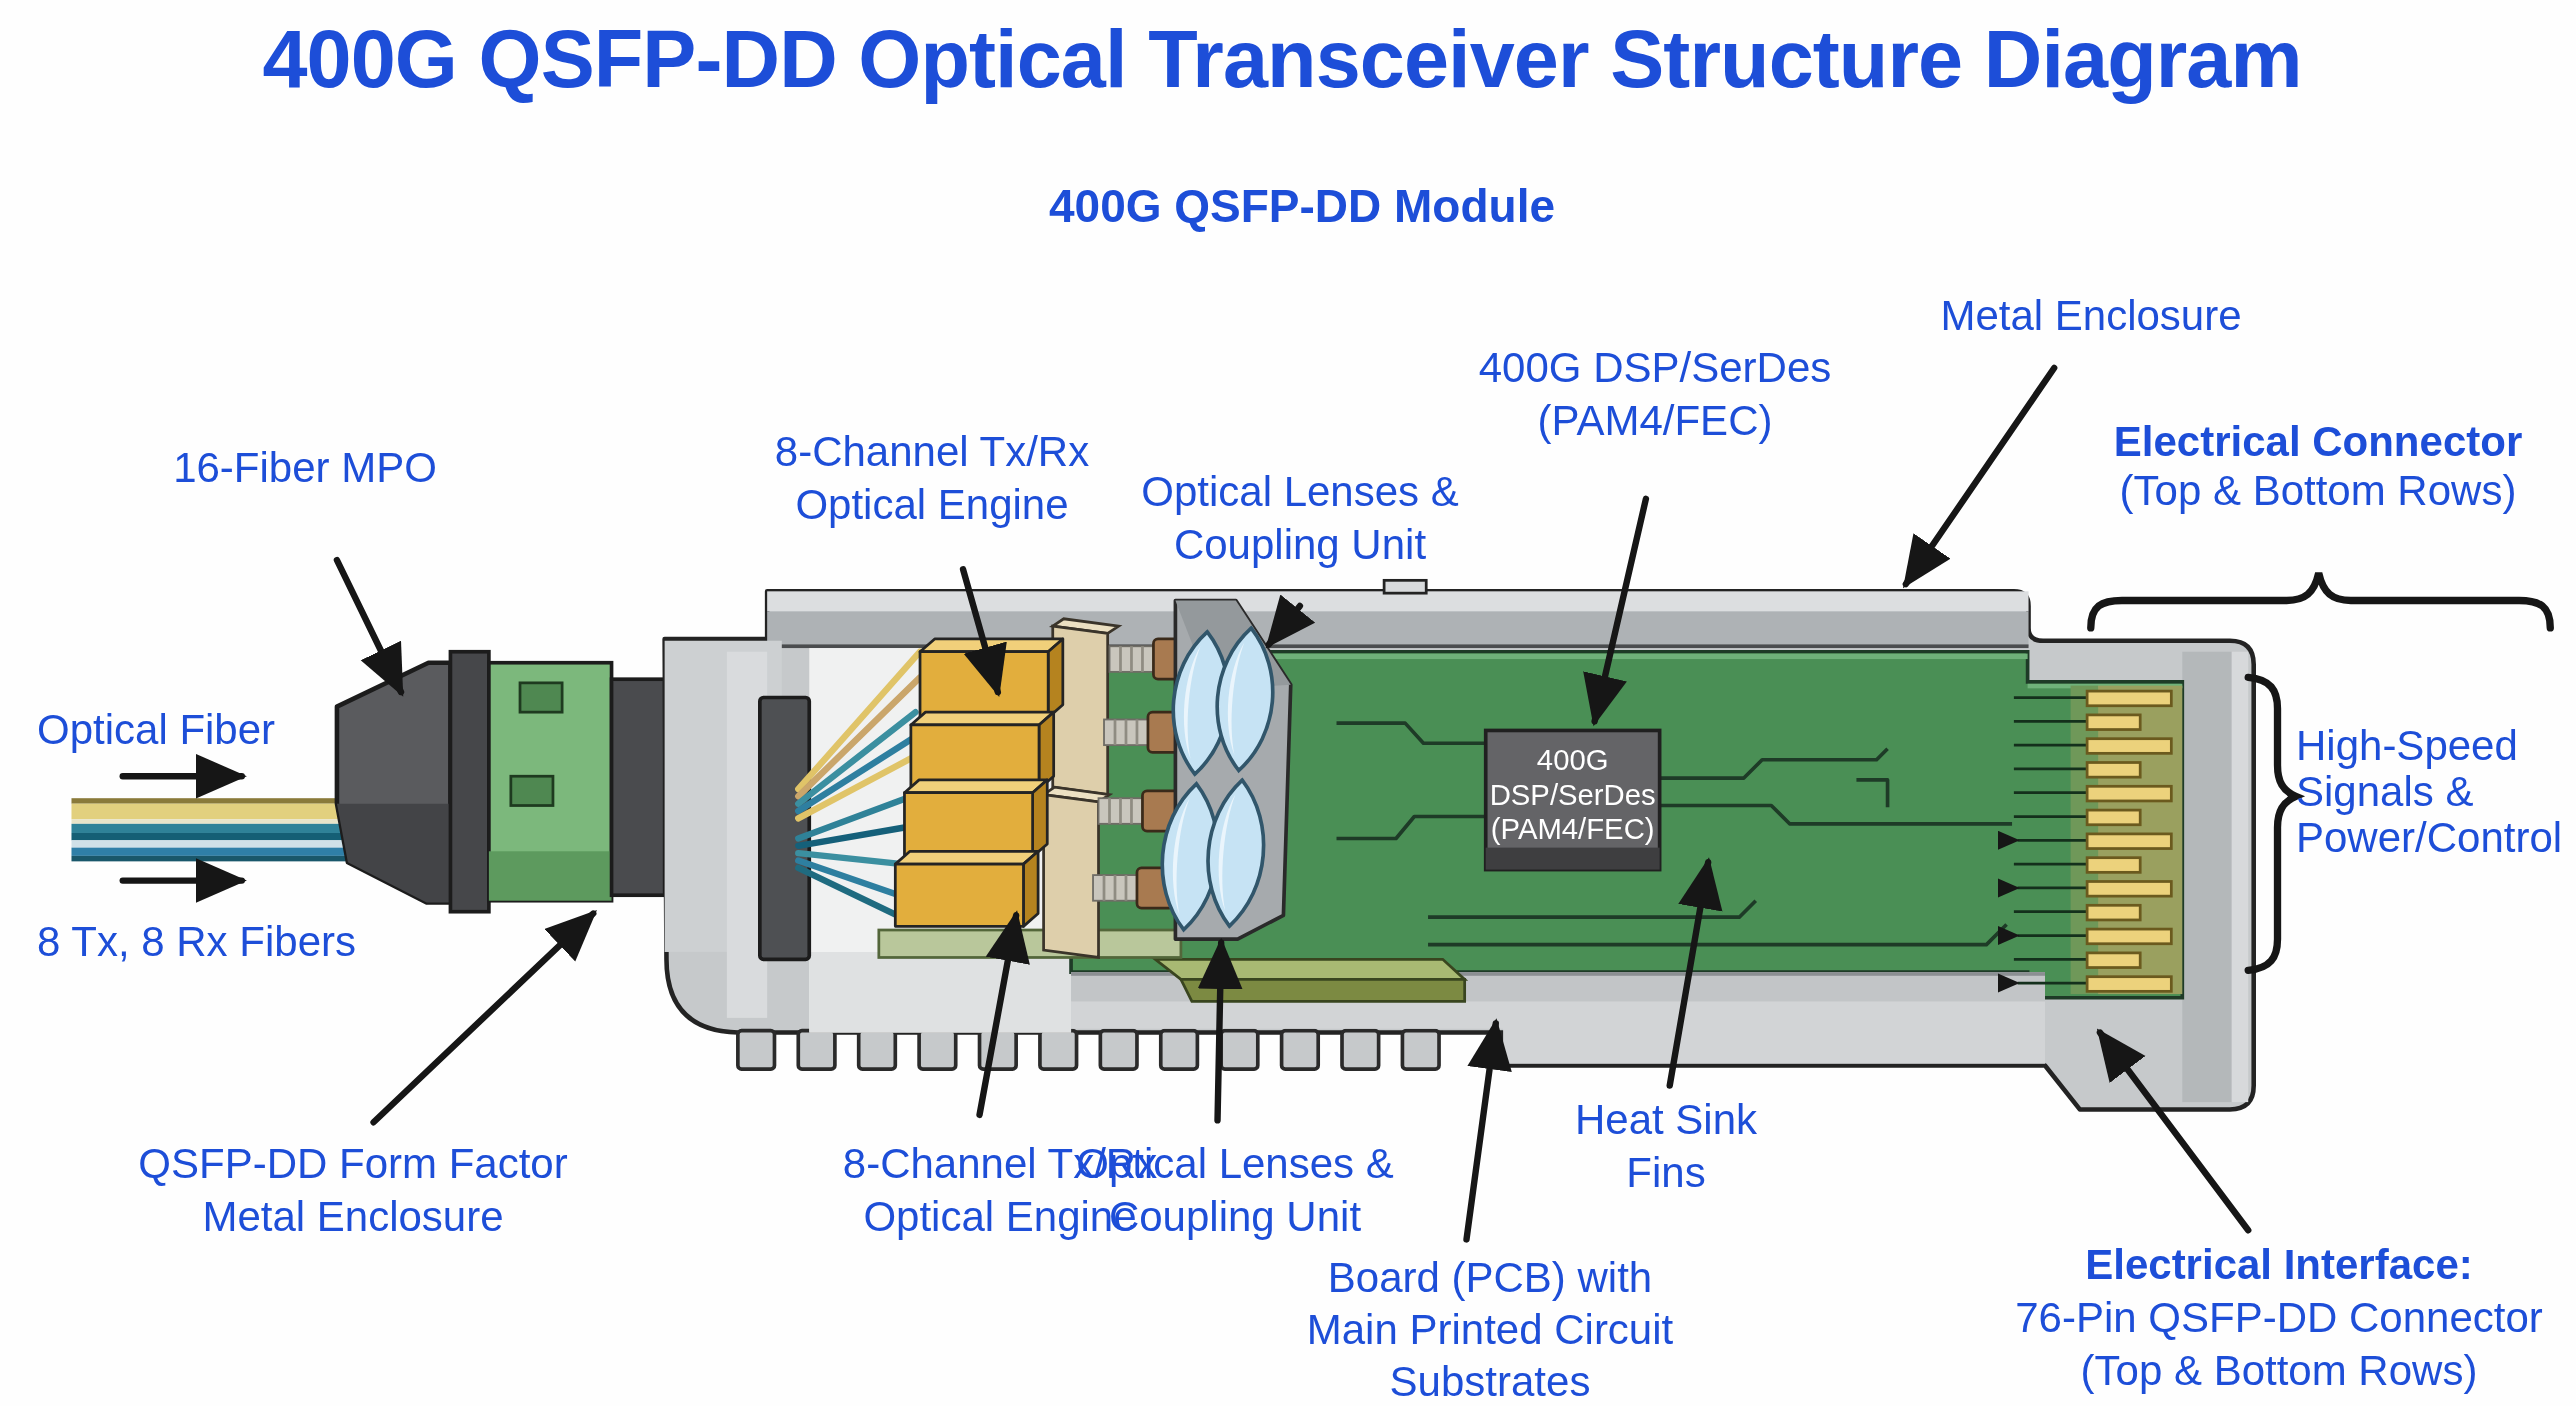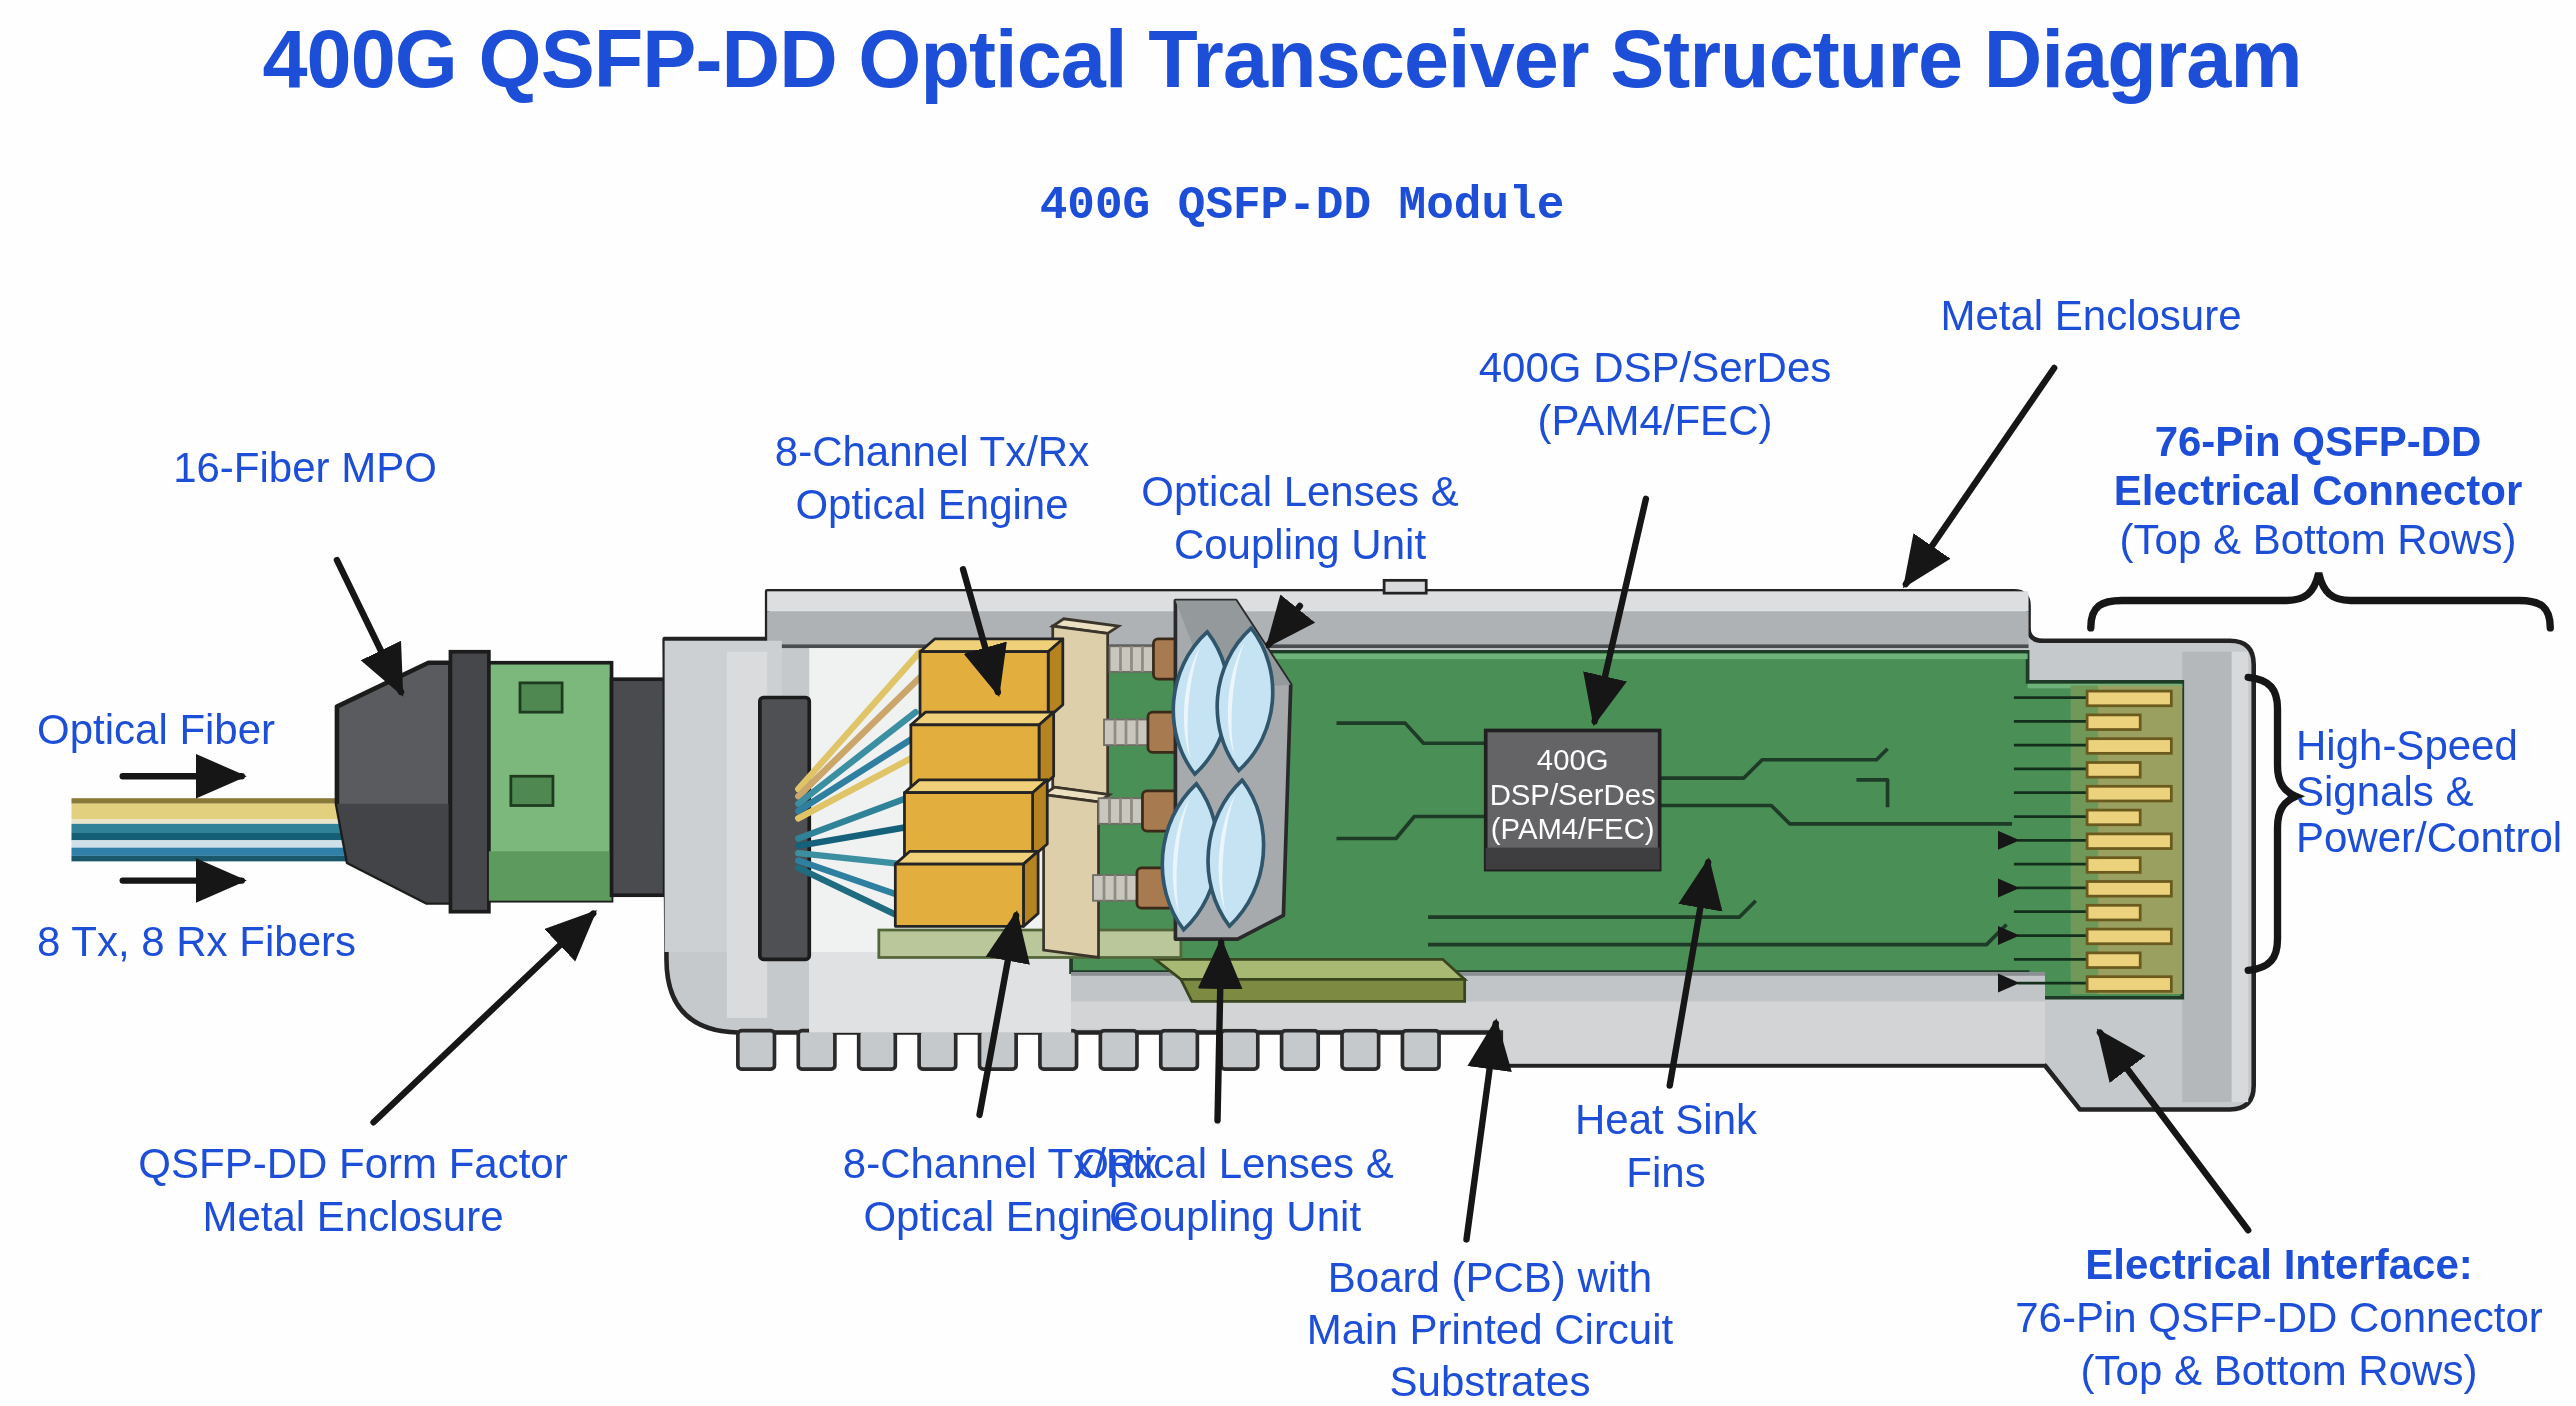--- a/index.html
+++ b/index.html
@@ -4,21 +4,21 @@
 <style>
   html,body{margin:0;padding:0;background:#ffffff;}
   #stage{position:relative;width:2576px;height:1406px;background:#fefefe;overflow:hidden;
          font-family:"Liberation Sans",sans-serif;color:#111;}
   #stage svg{position:absolute;left:0;top:0;}
   .lbl{position:absolute;text-align:center;transform:translateX(-50%);
        font-size:42px;line-height:53px;color:#1d4ed8;white-space:nowrap;}
   .lbl.la{transform:none;text-align:left;}
   .b{font-weight:bold;}
   .title{font-size:81px;line-height:92px;font-weight:bold;letter-spacing:-0.9px;}
-  .subtitle{font-size:46px;line-height:55px;font-weight:bold;font-family:Liberation Mono, monospace;}
+  .subtitle{font-size:46px;line-height:55px;font-weight:bold;}
   .lh54{line-height:49px;} .lh50{line-height:46px;} .lh57{line-height:52px;}
 </style>
 </head>
 <body>
 
 <div id="stage">
 
 <svg width="2576" height="1406" viewBox="0 0 2814 1536">
   <defs>
     <marker id="ah" markerWidth="12" markerHeight="10" refX="7.2" refY="3.5" orient="auto" markerUnits="strokeWidth">
@@ -297,21 +297,20 @@
 <div class="lbl" style="left:1655px;top:341px;">
   <div>400G DSP/SerDes</div>
   <div>(PAM4/FEC)</div>
 </div>
 
 <div class="lbl" style="left:2091px;top:289px;">
   <div>Metal Enclosure</div>
 </div>
 
 <div class="lbl lh54" style="left:2318px;top:417px;">
-  <div class="b">76-Pin QSFP-DD</div>
   <div class="b">Electrical Connector</div>
   <div>(Top &amp; Bottom Rows)</div>
 </div>
 
 <div class="lbl la lh50" style="left:2296px;top:723px;">
   <div>High-Speed</div>
   <div>Signals &amp;</div>
   <div>Power/Control</div>
 </div>
 

